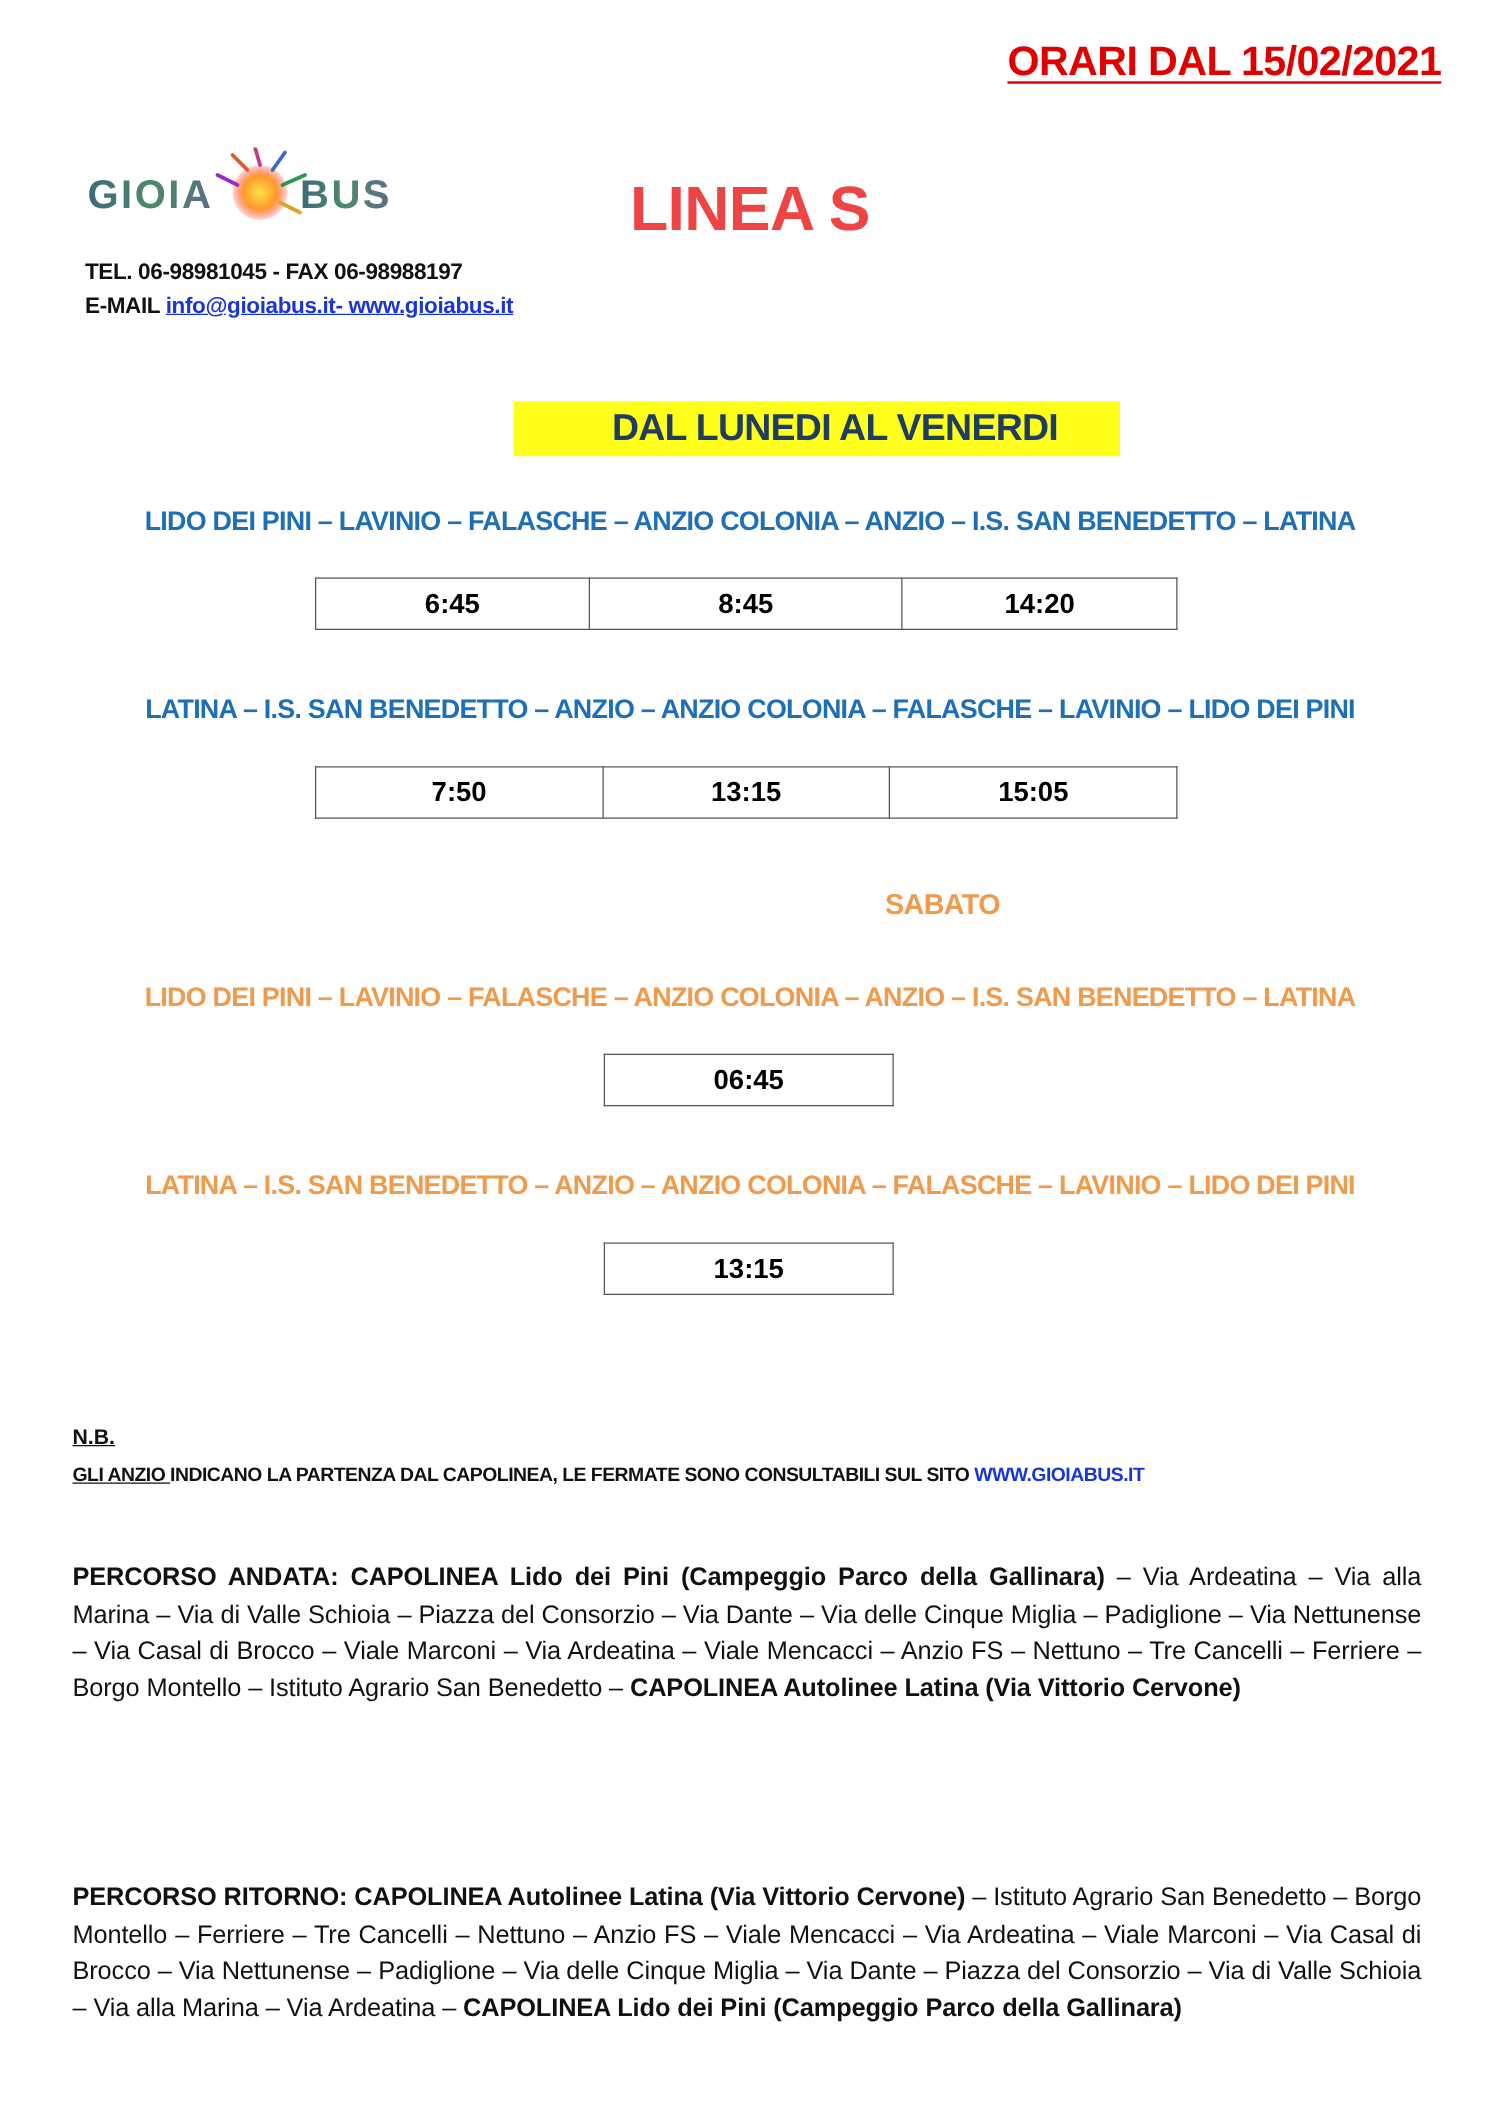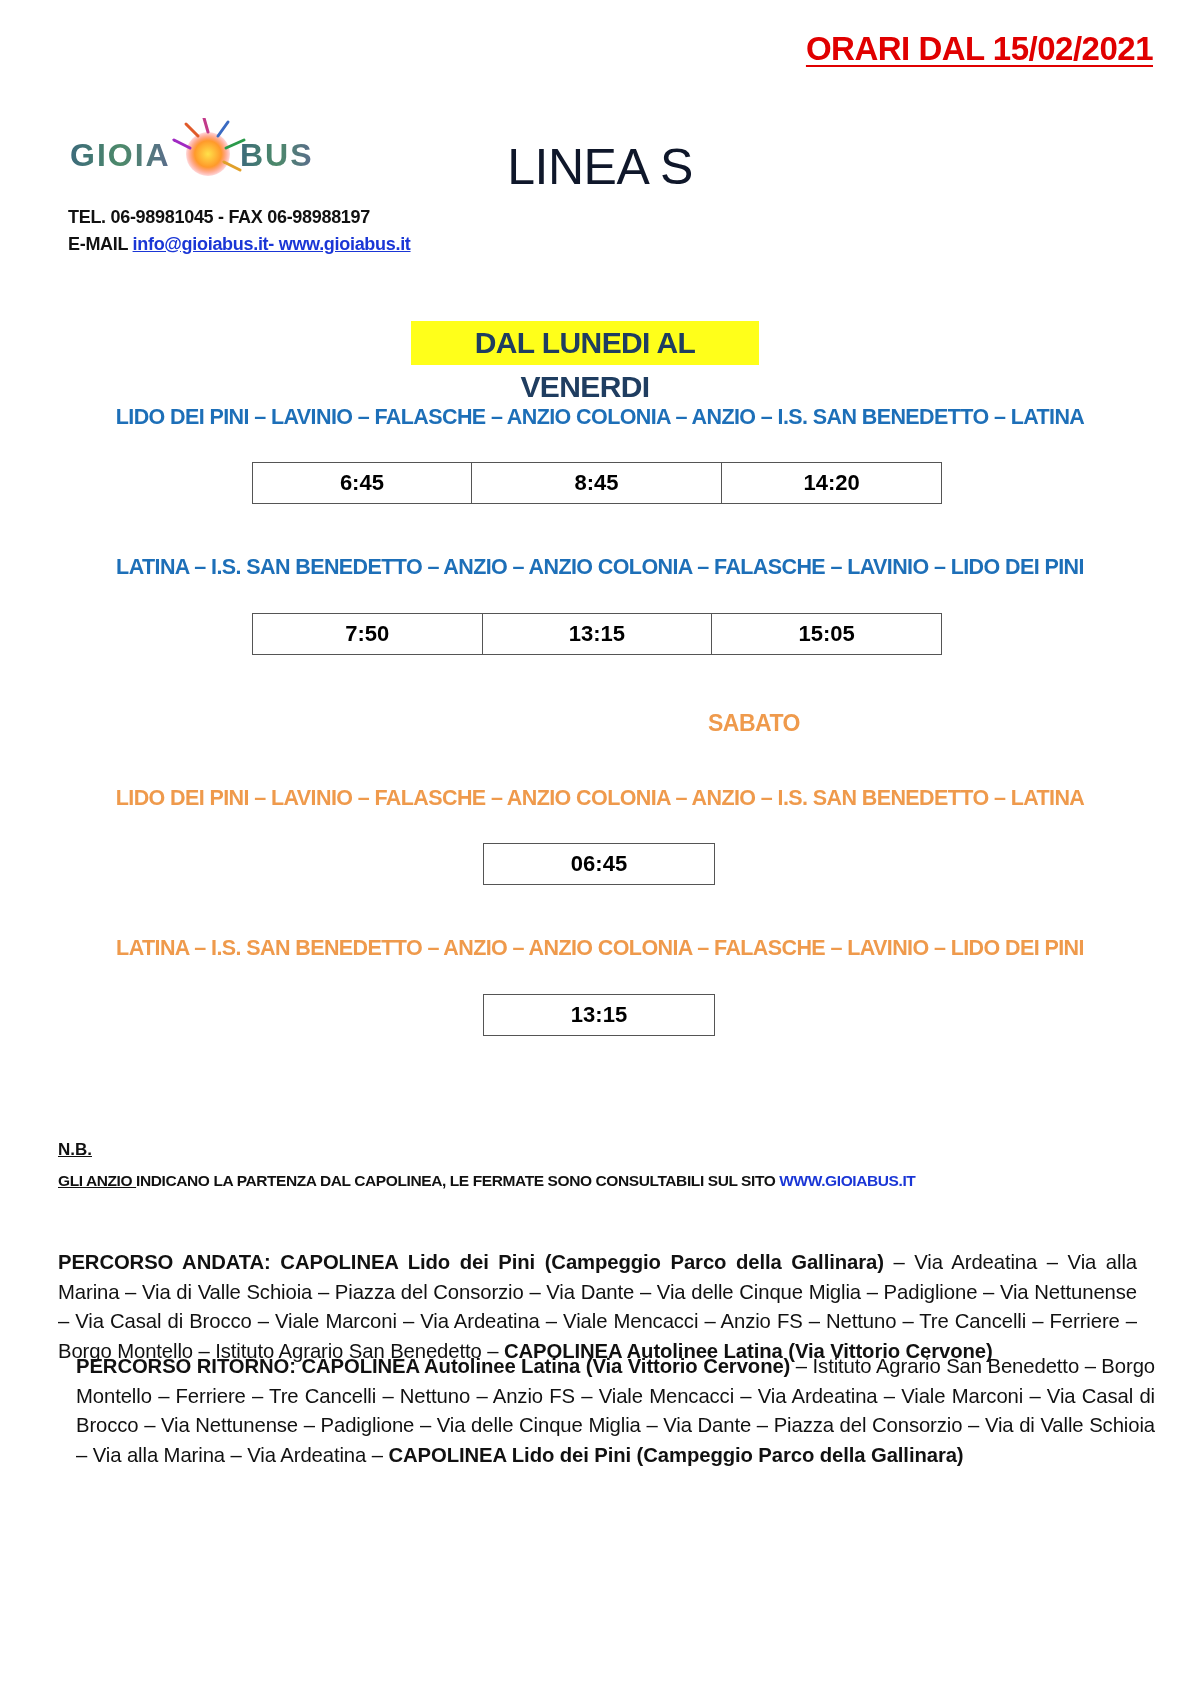--- a/index.html
+++ b/index.html
@@ -3,47 +3,47 @@
 <meta charset="utf-8">
 <style>
   html, body { margin:0; padding:0; background:#ffffff; }
   body { width:1200px; height:1696px; position:relative; overflow:hidden;
          font-family:"Liberation Sans", "DejaVu Sans", sans-serif; color:#111; }
   .abs { position:absolute; }
   .orari { left:758px; top:30px; width:395px; text-align:right; color:#e00000;
            font-weight:bold; font-size:33px; text-decoration:underline; text-decoration-thickness:2px;
            text-underline-offset:5px; letter-spacing:-0.5px; }
   .logo { left:68px; top:118px; width:280px; height:70px; }
-  .linea { left:440px; top:138px; width:320px; text-align:center; color:#0f172a;
-           font-weight:normal; font-size:50px; letter-spacing:-0.5px; }
+  .linea { left:440px; top:138px; width:320px; text-align:center; color:#ef4444;
+           font-weight:bold; font-size:50px; letter-spacing:-0.5px; }
   .contact { left:68px; font-size:18px; font-weight:bold; color:#111; letter-spacing:-0.3px; }
   .contact.tel { top:207px; }
   .contact.mail { top:234px; }
   .contact a { color:#1a36d6; text-decoration:underline; }
-  .daybar { left:411px; top:321px; width:348px; height:44px; background:#ffff1a;
+  .daybar { left:411px; top:321px; width:456px; height:44px; background:#ffff1a;
             text-align:center; line-height:44px; font-weight:bold; font-size:30px; color:#1f3d60;
-            letter-spacing:-0.6px; }
+            letter-spacing:-0.6px;padding-left:29px; }
   .route { left:40px; width:1120px; text-align:center; font-weight:bold; font-size:21.5px;
            letter-spacing:-0.6px; }
   .route.blue { color:#1d6fb8; }
   .route.orange { color:#ef9a4c; }
   .sabato { left:400px; top:710px; width:400px; text-align:right; color:#ef9a4c;
             font-weight:bold; font-size:23px; letter-spacing:-0.5px; }
   table.times { position:absolute; border-collapse:collapse; }
   table.times td { border:1.5px solid #555; height:40px; text-align:center;
                    font-weight:bold; font-size:22px; color:#000; padding:0; }
   .nb { left:58px; top:1140px; font-size:17px; font-weight:bold; text-decoration:underline; }
   .note { left:58px; top:1172px; font-size:15.5px; font-weight:bold; letter-spacing:-0.4px; }
   .note u { text-decoration:underline; }
   .note .site { color:#1a36d6; }
   .para { left:58px; width:1079px; font-size:20.3px; line-height:29.5px; text-align:justify;
           color:#111; letter-spacing:-0.1px; }
   .para b { font-weight:bold; }
   .para.andata { top:1248px; }
-  .para.ritorno { top:1352px;margin-left:18px; }
+  .para.ritorno { top:1504px; }
 </style>
 </head>
 <body>
 
 <div class="abs orari">ORARI DAL 15/02/2021</div>
 
 <div class="abs logo">
   <svg width="280" height="70" viewBox="0 0 280 70">
     <defs>
       <linearGradient id="lg1" x1="0" x2="1" y1="0" y2="0">

